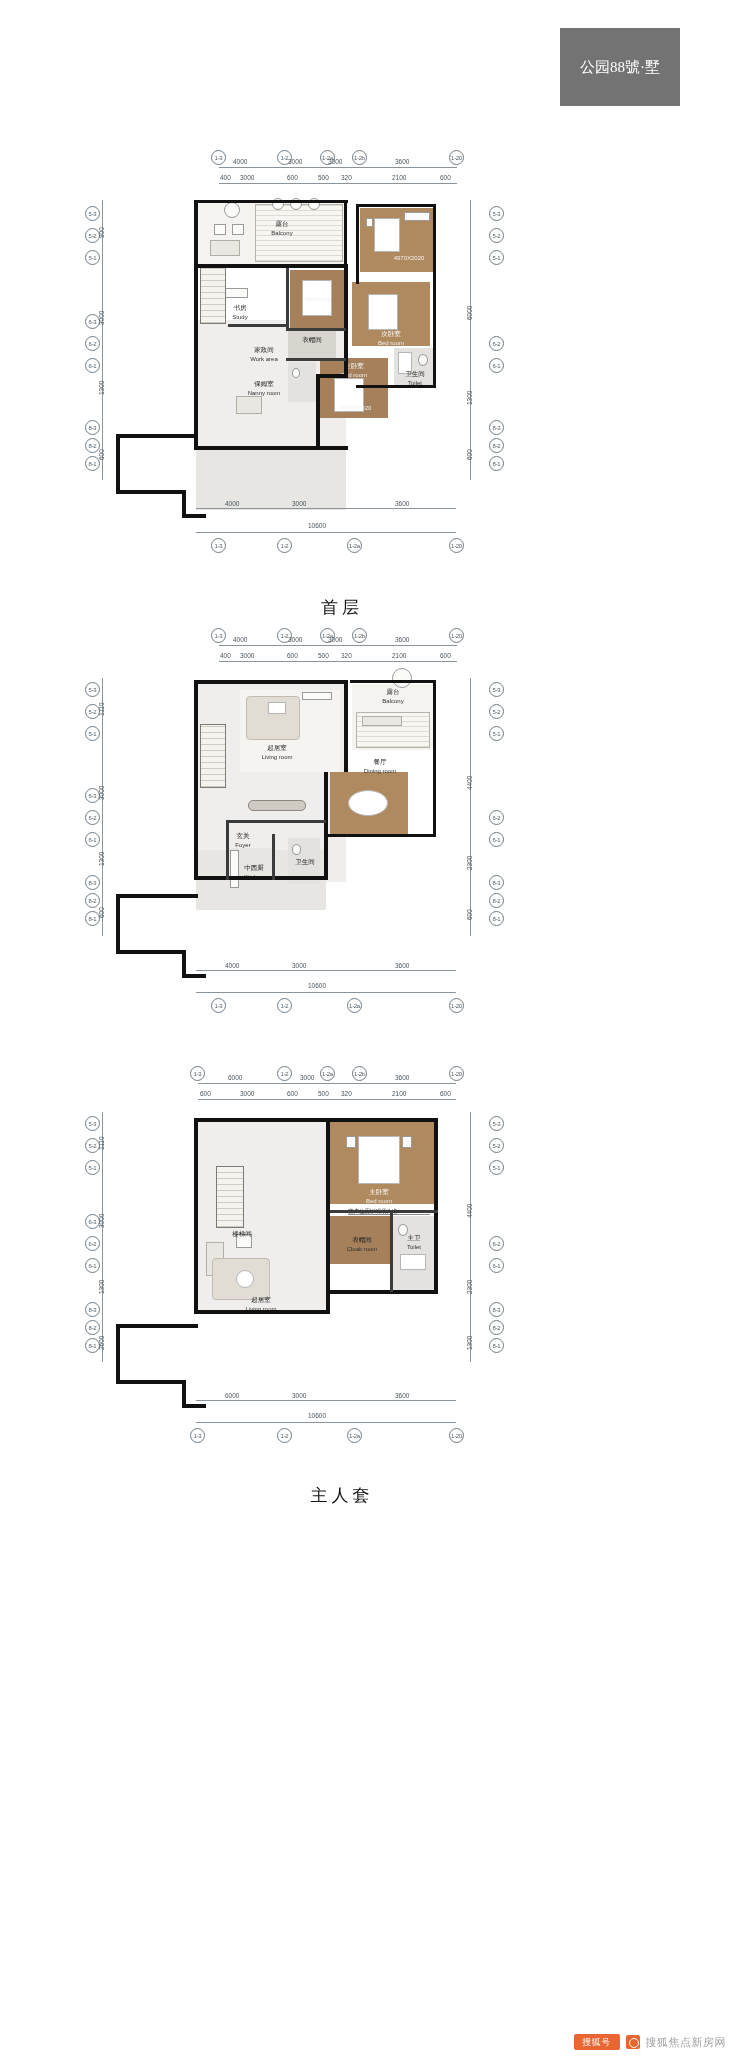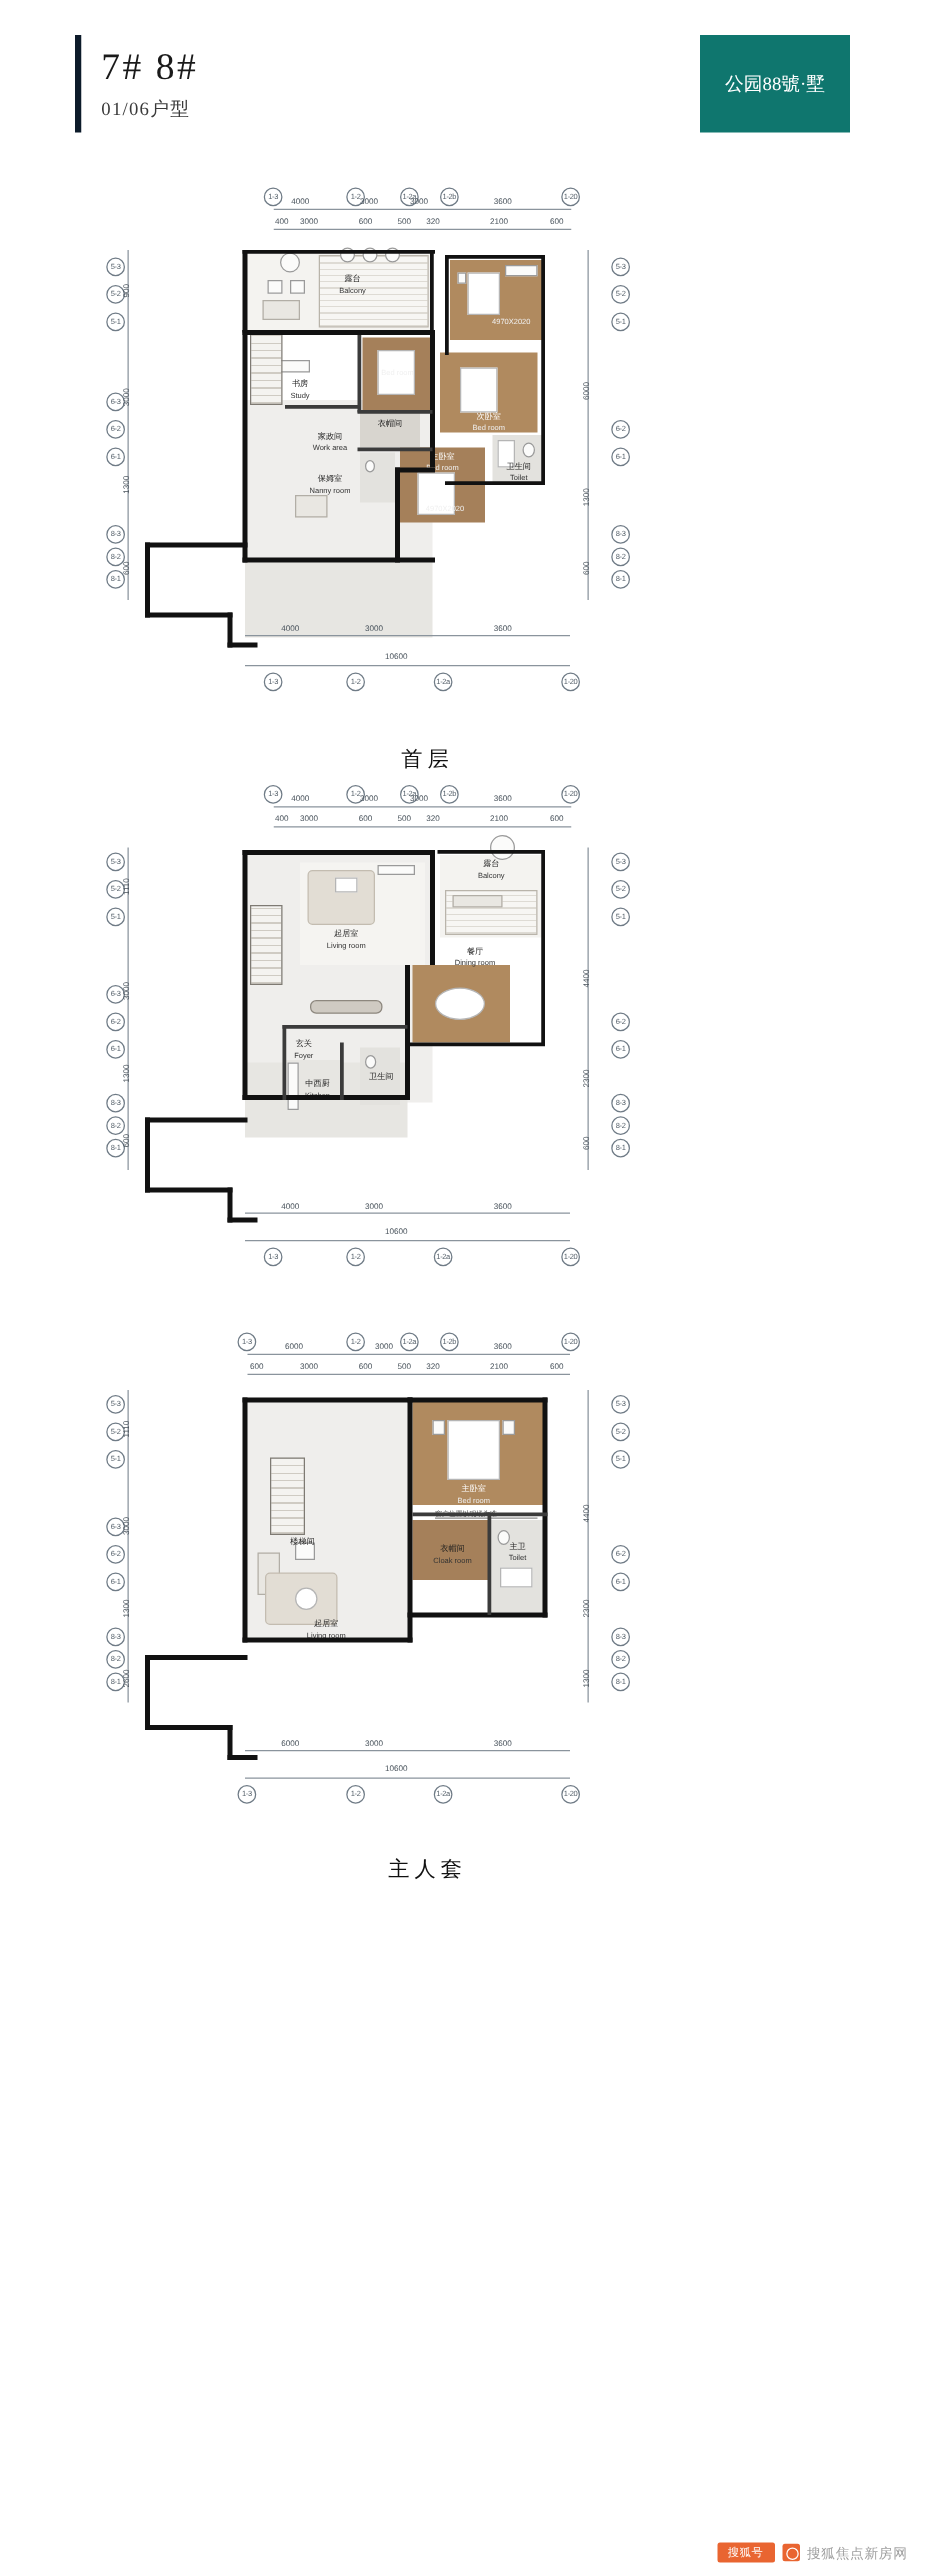--- a/index.html
+++ b/index.html
@@ -70,21 +70,21 @@
     color: #222;
     margin-top: 9px;
     letter-spacing: .5px;
   }
   .brand-block {
     position: absolute;
     right: 0;
     top: 0;
     width: 120px;
     height: 78px;
-    background: #0f766e;
+    background: #737373;
     display: flex;
     align-items: center;
     justify-content: center;
   }
   .brand-text {
     font-family: "Liberation Serif", serif;
     color: #ffffff;
     font-size: 15px;
     letter-spacing: 0px;
     white-space: nowrap;
@@ -229,27 +229,20 @@
     position: absolute; left: 3px; top: 3px;
     width: 8px; height: 8px;
     border: 1.5px solid #fff;
     border-radius: 50%;
   }
 </style>
 </head>
 <body>
 
 <div class="header">
-  <div class="header-left">
-    <div class="header-bar"></div>
-    <div class="header-titles">
-      <div class="unit-code">7# 8#</div>
-      <div class="unit-type">01/06户型</div>
-    </div>
-  </div>
   <div class="brand-block">
     <div class="brand-text">公园88號·墅</div>
   </div>
 </div>
 
 <div class="floor-section" style="top:140px;">
   <div class="plan-canvas" style="height:450px;">
 
     <div class="tick-circle" style="left:211px; top:10px;">1-3</div>
     <div class="tick-circle" style="left:277px; top:10px;">1-2</div>

